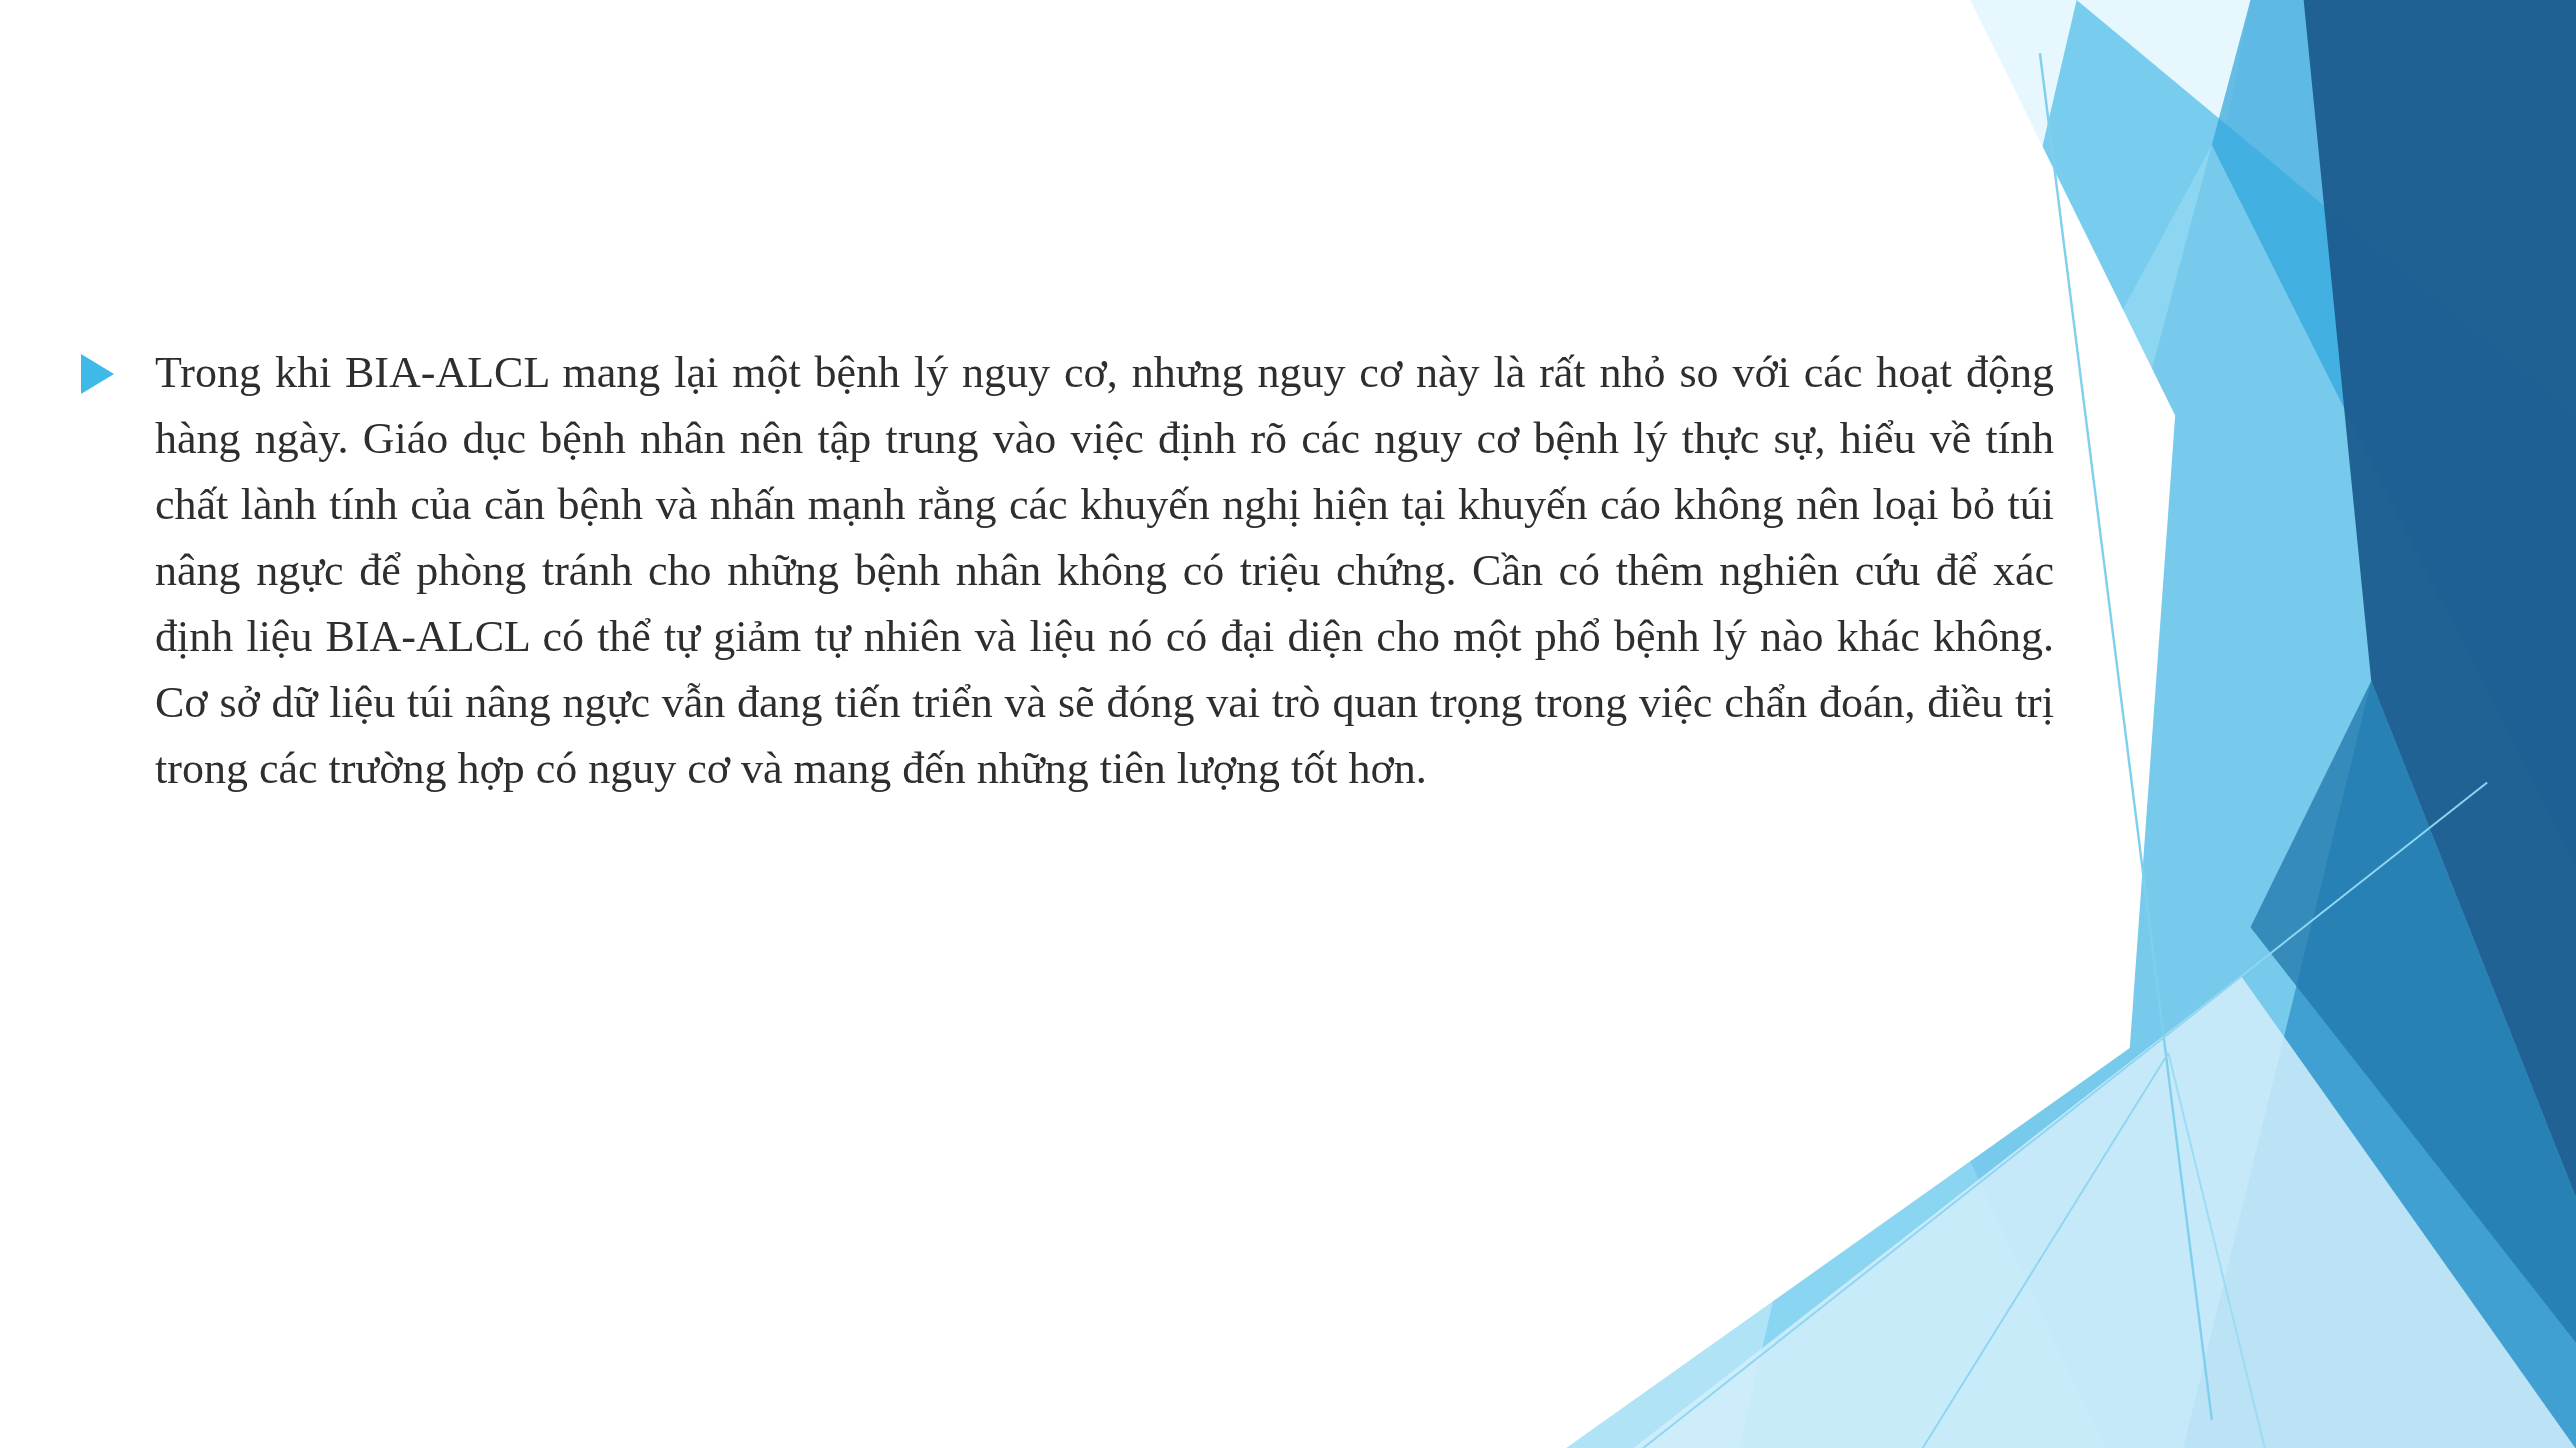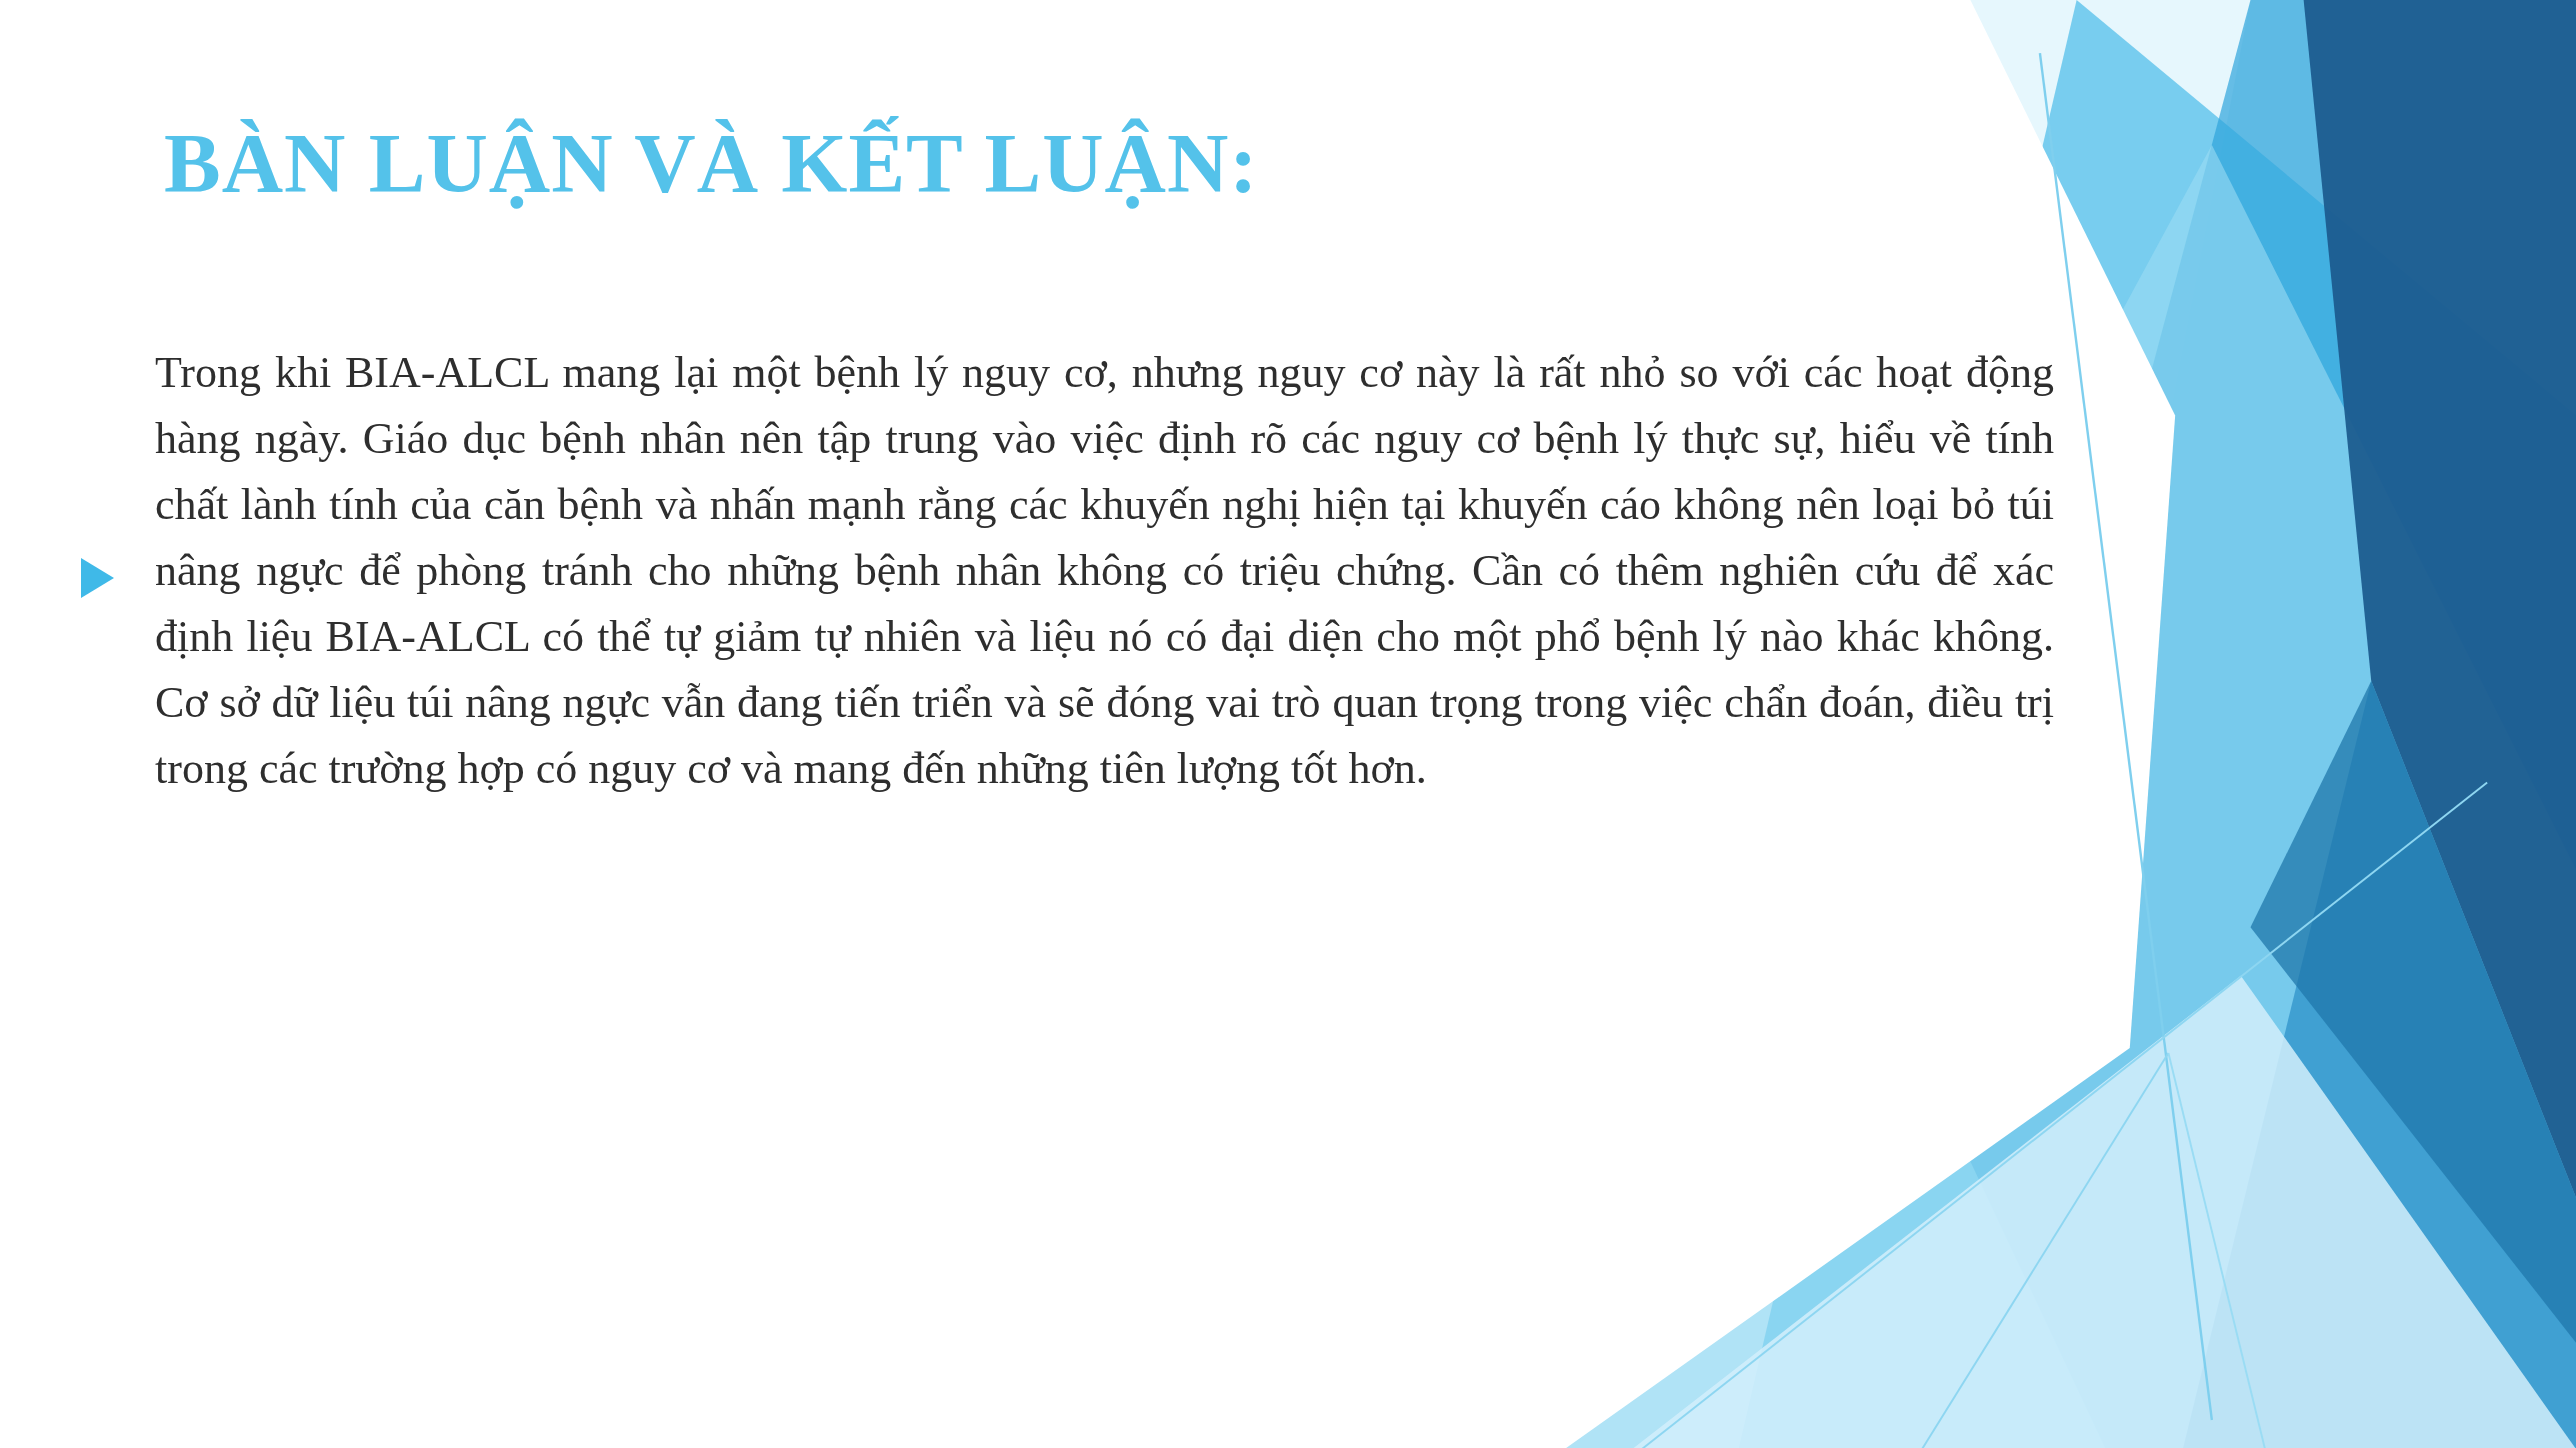--- a/index.html
+++ b/index.html
@@ -27,21 +27,21 @@
     letter-spacing:1px;
     color:#54c2ea;
     white-space:nowrap;
   }
   .bullet-row{
     position:absolute;
     left:81px;
     top:340px;
     width:1976px;
     display:flex;
-    align-items:center;
+    align-items:flex-start;
   }
   .tri{
     display:block;
     width:0;height:0;
     border-left:33px solid #3fb9e8;
     border-top:20px solid transparent;
     border-bottom:20px solid transparent;
     margin-top:13.5px;
     flex:0 0 auto;
   }
@@ -73,21 +73,20 @@
     <polygon points="0,0 2040,0 2252,430 2205,1085 1620,1500 0,1500" fill="#ffffff"></polygon>
 
     <polygon points="1690,1500 2320,1010 2667,1500" fill="#d2eefb" opacity="0.85"></polygon>
 
     <path d="M2112,55 L2290,1470" stroke="#7fcfee" stroke-width="2.5" fill="none"></path>
     <path d="M2575,810 L1700,1500" stroke="#8ed6f1" stroke-width="2" fill="none"></path>
     <path d="M2245,1090 L1990,1500" stroke="#8ed6f1" stroke-width="2" fill="none"></path>
     <path d="M2245,1090 L2345,1500" stroke="#9adcf4" stroke-width="2" fill="none"></path>
   </svg>
 
-  <h1 class="title">BÀN LUẬN VÀ KẾT LUẬN:</h1>
 
   <div class="bullet-row">
     <span class="tri"></span>
     <p class="body">Trong khi BIA-ALCL mang lại một bệnh lý nguy cơ, nhưng nguy cơ này là rất nhỏ so với các hoạt động hàng ngày. Giáo dục bệnh nhân nên tập trung vào việc định rõ các nguy cơ bệnh lý thực sự, hiểu về tính chất lành tính của căn bệnh và nhấn mạnh rằng các khuyến nghị hiện tại khuyến cáo không nên loại bỏ túi nâng ngực để phòng tránh cho những bệnh nhân không có triệu chứng. Cần có thêm nghiên cứu để xác định liệu BIA-ALCL có thể tự giảm tự nhiên và liệu nó có đại diện cho một phổ bệnh lý nào khác không. Cơ sở dữ liệu túi nâng ngực vẫn đang tiến triển và sẽ đóng vai trò quan trọng trong việc chẩn đoán, điều trị trong các trường hợp có nguy cơ và mang đến những tiên lượng tốt hơn.</p>
   </div>
 
 </div>
 
 
 </body></html>

